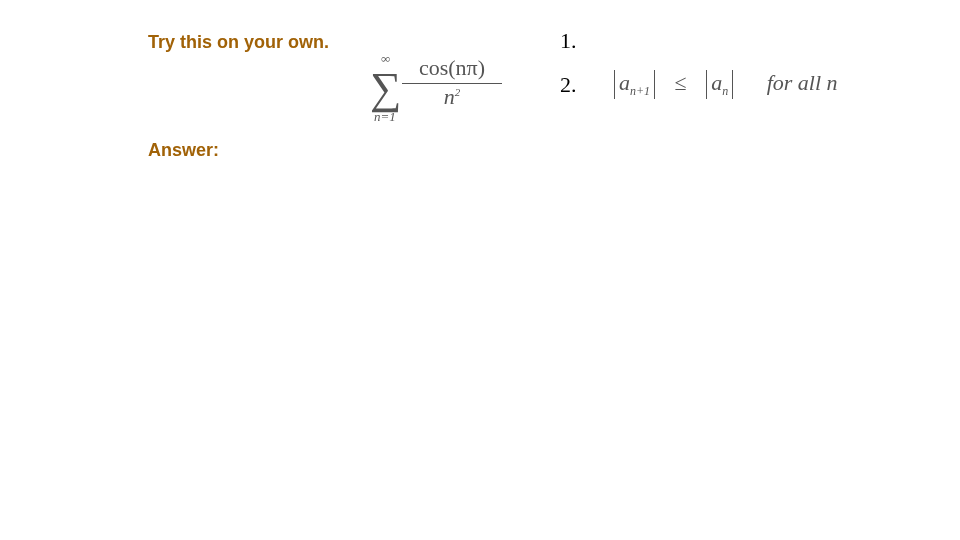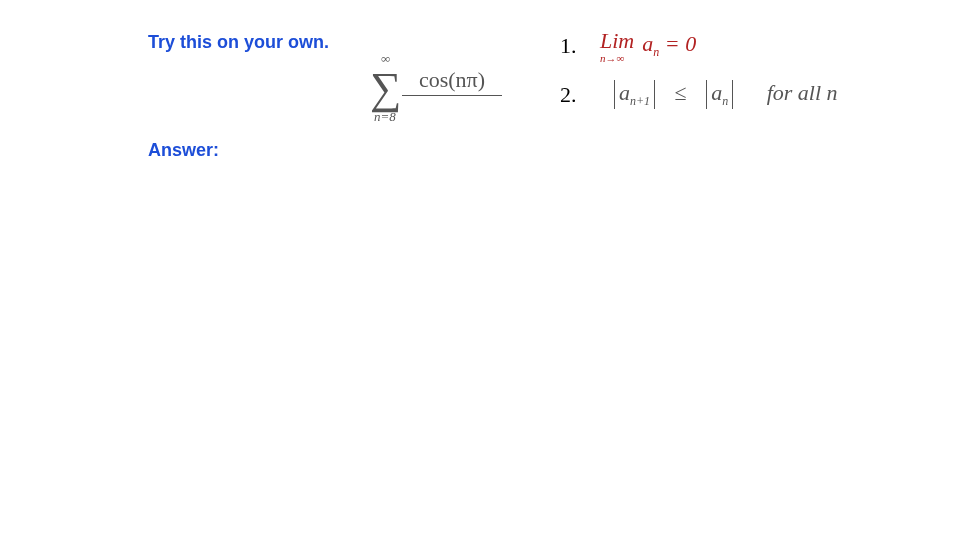--- a/index.html
+++ b/index.html
@@ -1,38 +1,38 @@
 <!DOCTYPE html>
 <html><head>
 <meta charset="utf-8">
 <style>
   html,body{margin:0;padding:0;width:960px;height:540px;background:#fff;
     font-family:Arial,Helvetica,sans-serif;}
   .page{position:relative;width:960px;height:540px;}
-  .t-navy{color:#1d4ed8;font-weight:bold;font-size:18px;line-height:1.2;}
+  .t-navy{color:#a16207;font-weight:bold;font-size:18px;line-height:1.2;}
   .red{color:#b22222;}
   .italic{font-style:italic;font-family:Liberation Serif, serif;}
   .serif{font-family:'Times New Roman',serif;}
   .lim-sub{font-size:11px;font-style:italic;display:block;text-align:right;
            margin-top:-2px;margin-right:18px;}
 
   #line1{position:absolute;left:148px;top:32px;}
   #line2{position:absolute;left:148px;top:68px;width:210px;}
   #ans1{position:absolute;left:148px;top:140px;}
   #ans2{position:absolute;left:148px;top:180px;}
 
   
   #sumblk{position:absolute;left:370px;top:55px;width:140px;}
   #sigma{position:absolute;left:0;top:8px;font-size:44px;
          font-family:'Times New Roman',serif;color:#555;}
   #sum-top{position:absolute;left:11px;top:-4px;font-size:13px;
            font-family:'Times New Roman',serif;color:#555;}
   #sum-bot{position:absolute;left:4px;top:54px;font-size:13px;
            font-style:italic;font-family:'Times New Roman',serif;color:#555;}
-  #frac{position:absolute;left:32px;top:12px;text-align:center;width:100px;}
+  #frac{position:absolute;left:32px;top:0;text-align:center;width:100px;}
   #frac .num{font-size:22px;font-family:'Times New Roman',serif;color:#555;
              padding-bottom:2px;border-bottom:1.5px solid #555;}
   #frac .den{font-size:22px;font-family:'Times New Roman',serif;color:#555;
              font-style:italic;padding-top:0;}
 
   
   #conds{position:absolute;left:560px;top:28px;}
   .row{display:flex;align-items:center;margin-bottom:16px;}
   .rownum{width:40px;font-size:22px;color:#000;
           font-family:'Times New Roman',serif;}
@@ -50,36 +50,31 @@
 
   <div id="line1" class="t-navy">Try this on your own.</div>
 
 
   <div id="ans1" class="t-navy">Answer:</div>
 
 
   <div id="sumblk">
     <span id="sum-top">∞</span>
     <span id="sigma">∑</span>
-    <span id="sum-bot">n=8</span>
+    <span id="sum-bot">n=1</span>
     <div id="frac">
       <div class="num"><span class="serif" style="color:#555">cos(nπ)</span></div>
+      <div class="den"><span>n</span><sup>2</sup></div>
     </div>
   </div>
 
   <div id="conds">
 
     <div class="row">
       <div class="rownum">1.</div>
-      <div class="expr red italic">
-        <span style="display:inline-block;vertical-align:middle;">
-          <span>Lim</span>
-          <span class="lim-sub">n→∞</span>
-        </span><span>a</span><sub>n</sub><span> = 0</span>
-      </div>
     </div>
 
     <div class="row">
       <div class="rownum">2.</div>
       <div class="expr">
         <span class="abs"><span>a</span><sub>n+1</sub></span><span style="color:#555"> ≤ </span><span class="abs"><span>a</span><sub>n</sub></span>
         <span class="italic" style="color:#555;margin-left:14px;">for all n</span>
       </div>
     </div>
 

